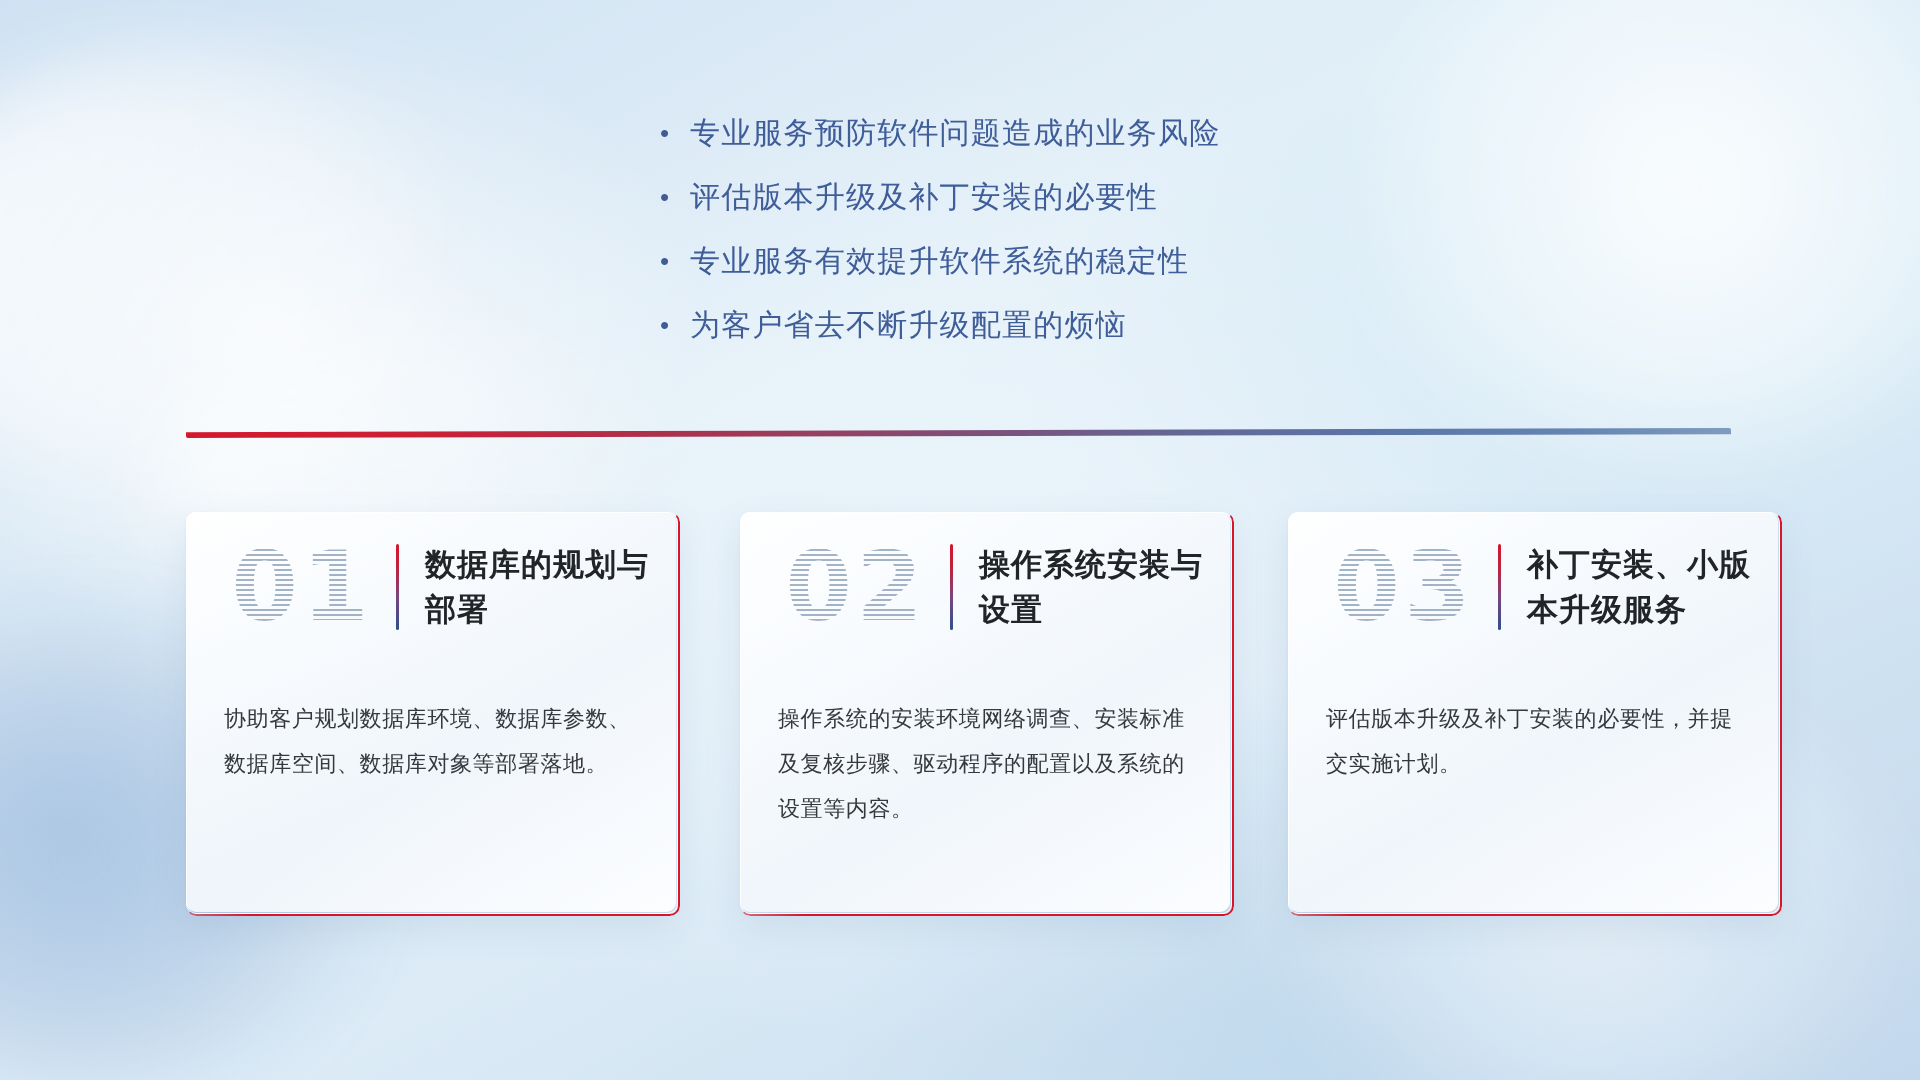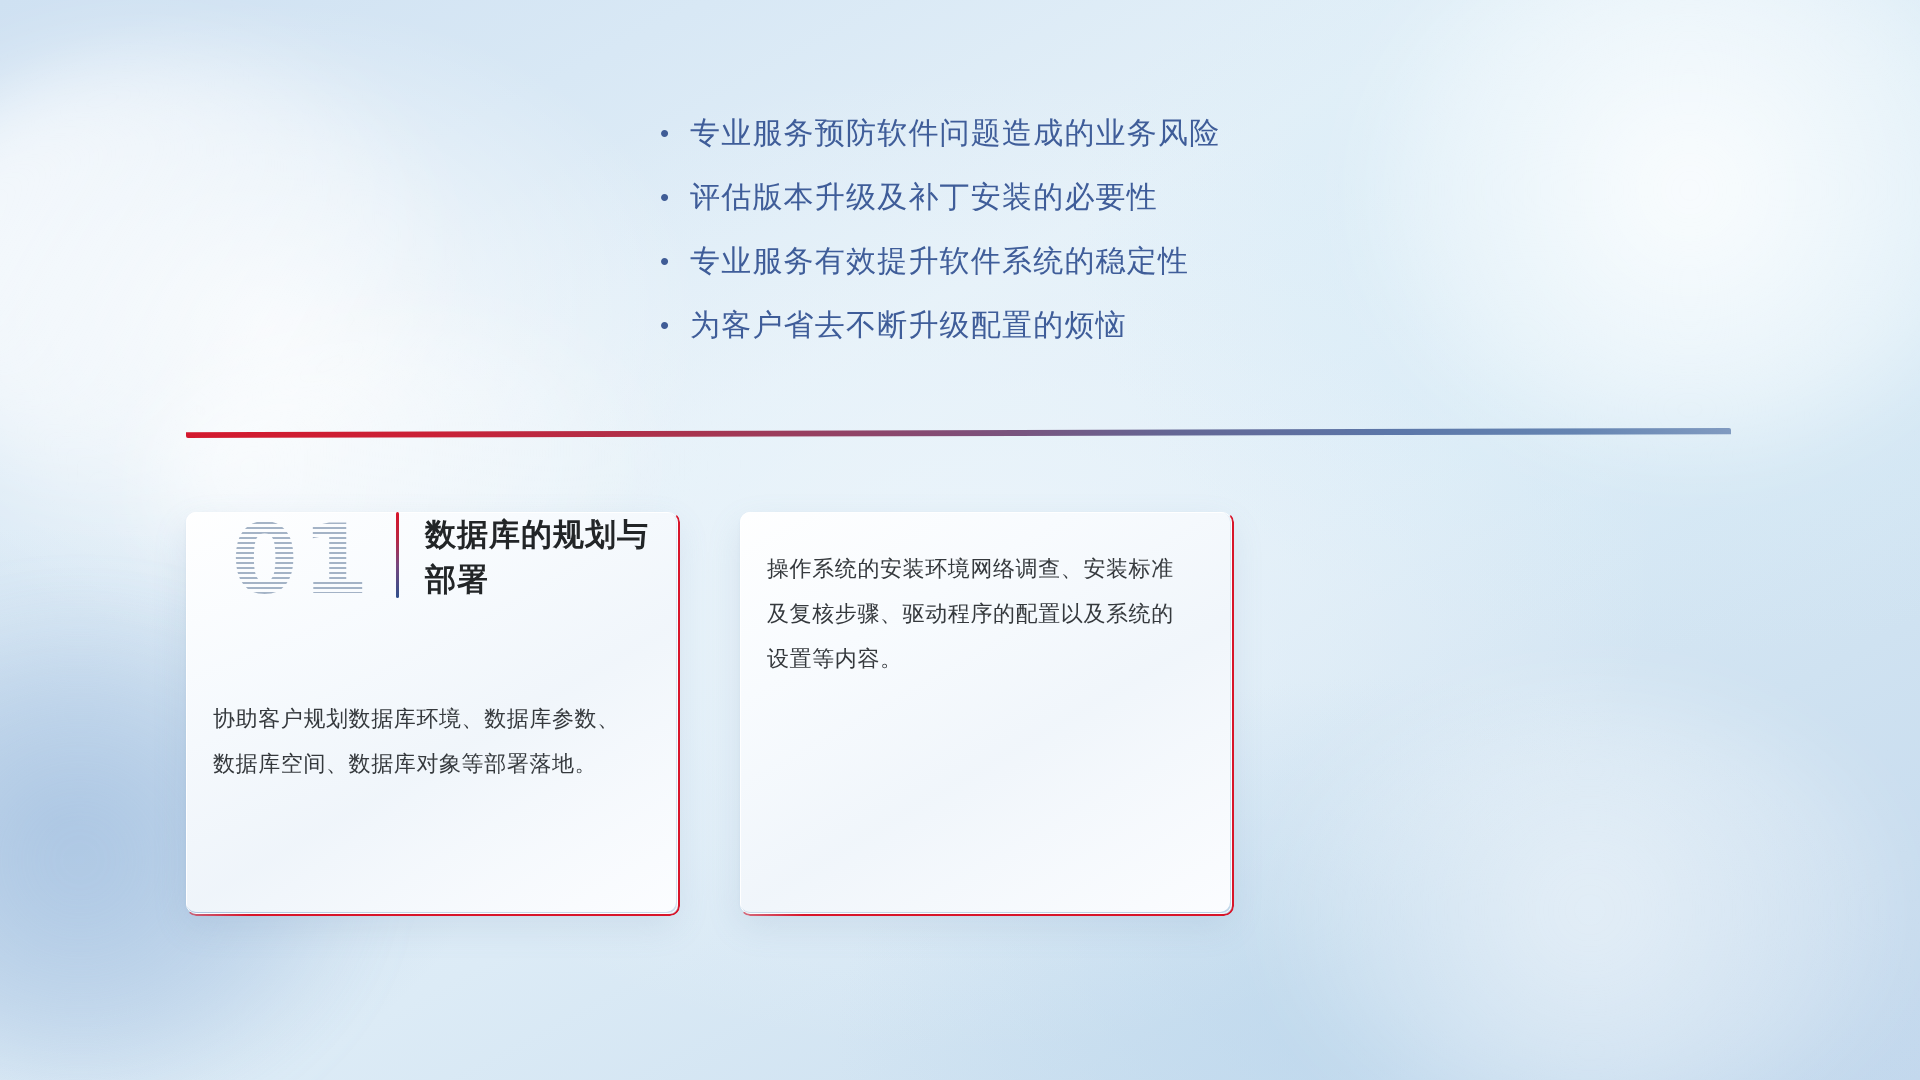--- a/index.html
+++ b/index.html
@@ -133,21 +133,21 @@
     border:1px solid rgba(255,255,255,0.95);
     pointer-events:none;
   }
   #card-1 { left:186px; }
   #card-2 { left:740px; }
   #card-3 { left:1288px; }
 
   .card-head {
     position:relative;
     display:flex;
-    align-items:flex-start;
+    align-items:center;
     height:150px;
     padding-left:26px;
   }
 
   
   .card-number {
     position:relative;
     font-family:"DejaVu Sans", sans-serif;
     font-size:96px;
     font-weight:700;
@@ -182,21 +182,21 @@
   .card-title {
     font-size:31px;
     line-height:45px;
     color:#222527;
     font-weight:700;
     letter-spacing:1px;
     max-width:250px;
   }
 
   .card-body {
-    padding:34px 38px 0 27px;
+    padding:34px 38px 0 38px;
     font-size:22px;
     line-height:45px;
     color:#35393d;
     letter-spacing:0.6px;
   }
 </style>
 </head>
 <body>
 
 <div id="slide">
@@ -238,17 +238,30 @@
   <div class="card" id="card-1">
     <div class="card-head">
       <div class="card-number">01</div>
       <div class="card-sep"></div>
       <div class="card-title">数据库的规划与部署</div>
     </div>
     <div class="card-body">协助客户规划数据库环境、数据库参数、数据库空间、数据库对象等部署落地。</div>
   </div>
 
   <div class="card" id="card-2">
+    <div class="card-head">
+      <div class="card-number">02</div>
+      <div class="card-sep"></div>
+      <div class="card-title">操作系统安装与设置</div>
+    </div>
     <div class="card-body">操作系统的安装环境网络调查、安装标准及复核步骤、驱动程序的配置以及系统的设置等内容。</div>
   </div>
 
+  <div class="card" id="card-3">
+    <div class="card-head">
+      <div class="card-number">03</div>
+      <div class="card-sep"></div>
+      <div class="card-title">补丁安装、小版本升级服务</div>
+    </div>
+    <div class="card-body">评估版本升级及补丁安装的必要性，并提交实施计划。</div>
+  </div>
 
 </div>
 
 </body></html>

